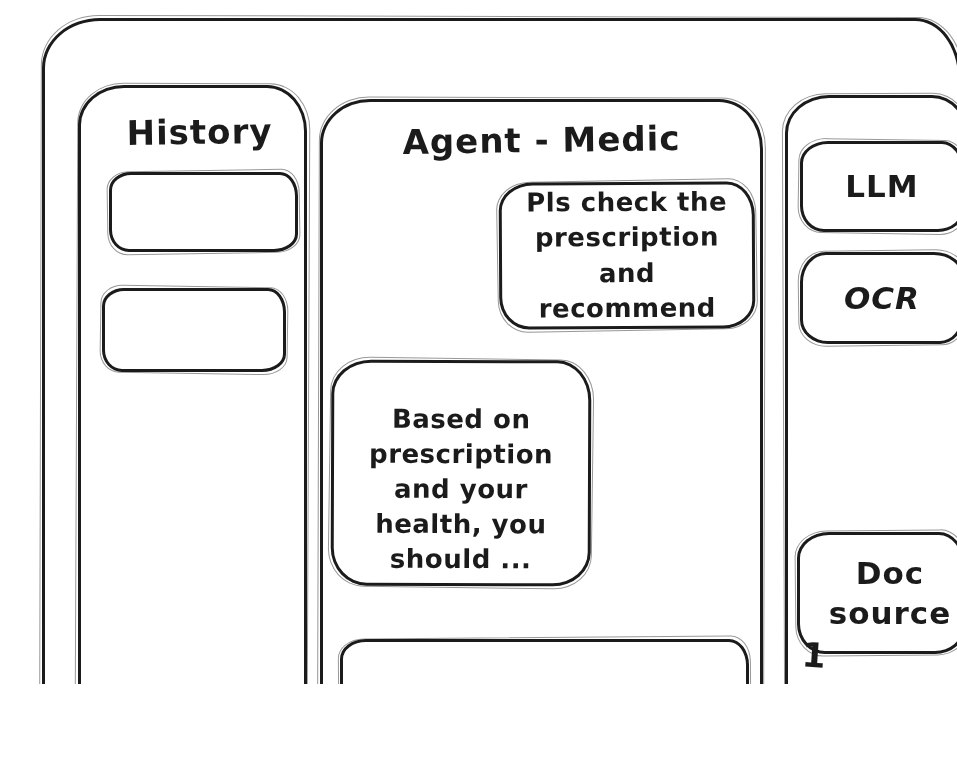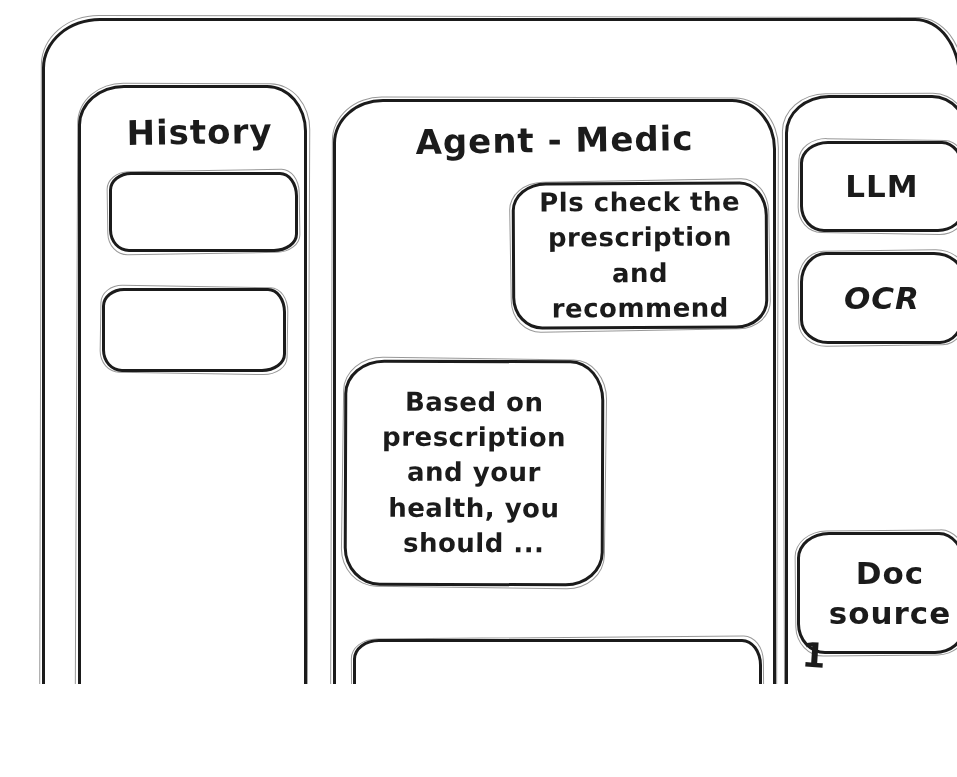--- a/index.html
+++ b/index.html
@@ -57,21 +57,21 @@
   }
   .history-title { top: 24px; padding-left: 14px; }
   .history-item {
     border-radius: 22px 18px 24px 20px / 18px 24px 18px 22px;
     cursor: pointer;
   }
   .history-item-1 { left: 28px; top: 84px; width: 189px; height: 80px; --wob: -0.9deg; }
   .history-item-2 { left: 21px; top: 200px; width: 184px; height: 84px; --wob: 0.9deg; }
   
   .chat-panel {
-    left: 288px; top: 78px; width: 443px; height: 637px;
+    left: 275px; top: 78px; width: 443px; height: 637px;
     border-radius: 50px 44px 46px 42px / 44px 50px 42px 48px;
     --wob: 0.18deg;
   }
   .chat-title { top: 18px; }
   .bubble {
     display: flex;
     align-items: center;
     justify-content: center;
     text-align: center;
     font-size: 26px;
@@ -84,20 +84,21 @@
     left: 176px; top: 80px; width: 256px; height: 147px;
     border-radius: 34px 28px 32px 30px / 28px 34px 28px 32px;
     --wob: -0.7deg;
     transform: rotate(-0.3deg);
   }
   .agent-bubble {
     left: 8px; top: 258px; width: 260px; height: 226px;
     border-radius: 40px 34px 38px 36px / 34px 40px 34px 38px;
     --wob: 0.6deg;
     transform: rotate(0.2deg);
+    align-items: flex-end;
   }
   .chat-input-wrap {
     left: 17px; top: 537px; width: 409px; height: 73px;
     border-radius: 26px 20px 24px 22px / 20px 26px 20px 24px;
     --wob: -0.45deg;
   }
   .chat-input-wrap input {
     width: 100%; height: 100%;
     box-sizing: border-box;
     border: none; outline: none;

